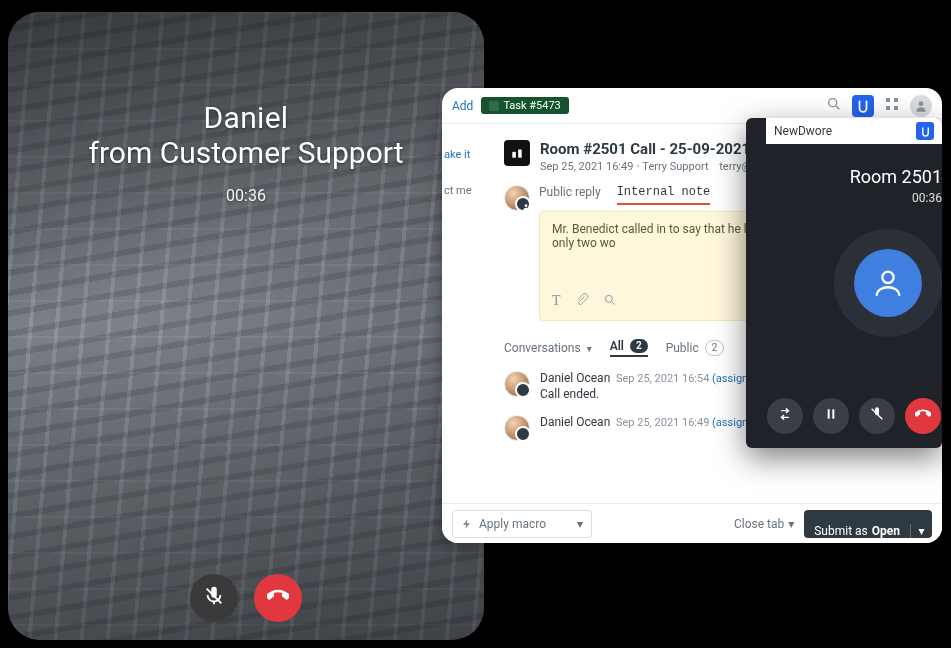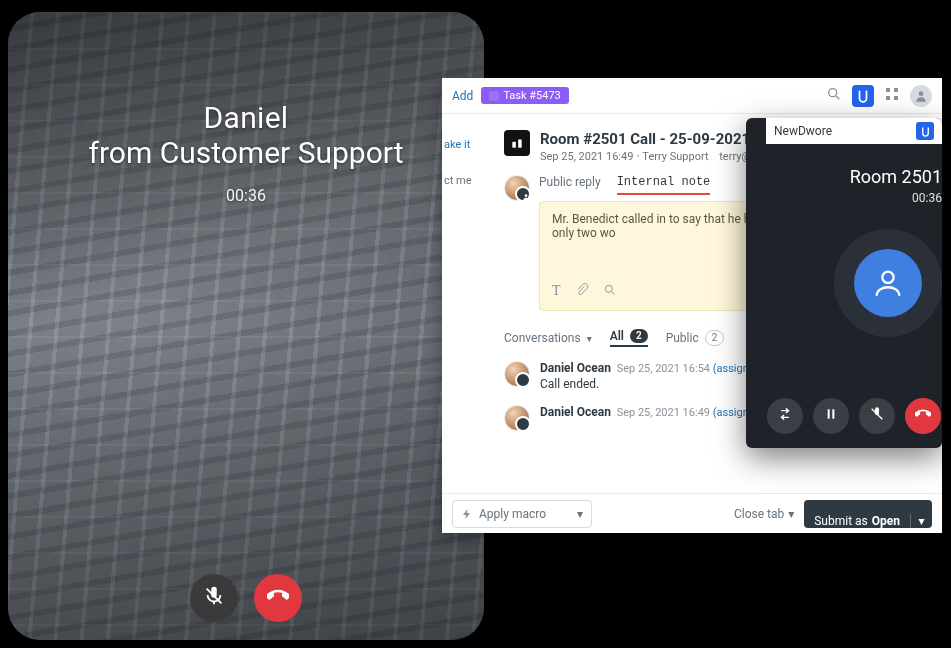--- a/index.html
+++ b/index.html
@@ -30,33 +30,33 @@
   .mobile-call .dept { font-size: 30px; font-weight: 400; }
   .mobile-call .timer { margin-top: 16px; font-size: 16px; opacity: .95; }
   .mobile-call .actions { position: absolute; bottom: 18px; left: 0; right: 0; display: flex; justify-content: center; gap: 16px; }
   .round-btn { width: 48px; height: 48px; border-radius: 50%; display: flex; align-items: center; justify-content: center; cursor: pointer; }
   .btn-dark { background: #3a3a3a; color:#fff; }
   .btn-red  { background: #e0383e; color:#fff; }
   .round-btn svg { width: 22px; height: 22px; fill: currentColor; }
 
   
   .desk {
-    position: absolute; left: 442px; top: 78px;
+    position: absolute; left: 442px; top: 88px;
     width: 500px; height: 455px;
     background: #fff;
-    border-radius: 0;
+    border-radius: 16px;
     box-shadow: 0 6px 18px rgba(0,0,0,.35);
     overflow: hidden;
     color: #2f3941;
     font-size: 12px;
   }
   .desk .topbar { height: 36px; border-bottom: 1px solid #e9ebed; display:flex; align-items:center; padding: 0 10px; gap:8px; }
   .desk .top-left { display:flex; align-items:center; gap:8px; flex:1; }
   .link { color:#1f73b7; cursor:pointer; }
-  .tag-task { background:#8b5cf6; color:#fff; font-size:11px; padding:2px 8px; border-radius:3px; display:inline-flex; align-items:center; gap:4px; }
+  .tag-task { background:#14532d; color:#fff; font-size:11px; padding:2px 8px; border-radius:3px; display:inline-flex; align-items:center; gap:4px; }
   .tag-task .dot { width:10px; height:10px; border-radius:2px; background:#fff2; display:inline-block; }
   .top-right { display:flex; align-items:center; gap:10px; color:#87929d; }
   .icn { width:16px; height:16px; fill:currentColor; }
   .sq { width:22px; height:22px; border-radius:4px; background:#2563eb; display:flex; align-items:center; justify-content:center; color:#fff; }
   .sq svg { width:14px; height:14px; fill:#fff; }
   .avatar { width:22px; height:22px; border-radius:50%; background:#d8dcde; display:flex; align-items:center; justify-content:center; }
   .avatar svg { width:14px; height:14px; fill:#87929d; }
 
   .desk .content { padding: 10px 14px 0 14px; height: calc(100% - 36px - 40px); overflow:hidden; }
   .ticket-header { display:flex; gap:10px; align-items:flex-start; margin-top:6px; }
@@ -85,21 +85,21 @@
   .conv-tabs { display:flex; align-items:center; gap:18px; margin-top:18px; font-size:12px; color:#68737d; }
   .conv-tabs .pair { display:flex; align-items:center; gap:6px; cursor:pointer; }
   .badge-num { background:#2f3941; color:#fff; border-radius:8px; font-size:10px; padding:0 6px; line-height:14px; }
   .badge-out { border:1px solid #c2c8cc; border-radius:8px; font-size:10px; padding:0 6px; line-height:14px; color:#68737d; }
   .conv-tabs .active { color:#2f3941; border-bottom:2px solid #2f3941; padding-bottom:2px; font-weight:600; }
   .conv-tabs .caret { font-size:10px; }
 
   .event { display:flex; gap:10px; margin-top:14px; }
   .event .meta { font-size:11px; color:#87929d; }
   .event .meta .assign { color:#1f73b7; cursor:pointer; }
-  .event .name { font-size:12px; color:#2f3941; font-weight:700; }
+  .event .name { font-size:12px; color:#2f3941; font-weight:400; }
   .event .line { font-size:12px; color:#2f3941; margin-top:2px; }
 
   .footer { position:absolute; left:0; right:0; bottom:0; height:40px; border-top:1px solid #e9ebed; background:#fff; display:flex; align-items:center; padding:0 10px; gap:10px; }
   .macro { flex:1; max-width:210px; border:1px solid #d8dcde; border-radius:4px; height:28px; display:flex; align-items:center; padding:0 8px; color:#68737d; gap:6px; cursor:pointer; }
   .macro svg { width:12px; height:12px; fill:#87929d; }
   .macro .chev { margin-left:auto; }
   .spacer { flex:1; }
   .close-tab { display:flex; align-items:center; gap:4px; color:#68737d; cursor:pointer; }
   .submit { background:#2f3941; color:#fff; border-radius:4px; height:28px; display:flex; align-items:flex-end; overflow:hidden; cursor:pointer; }
   .submit .main { padding:0 10px; display:flex; align-items:center; gap:4px; font-size:12px; }

